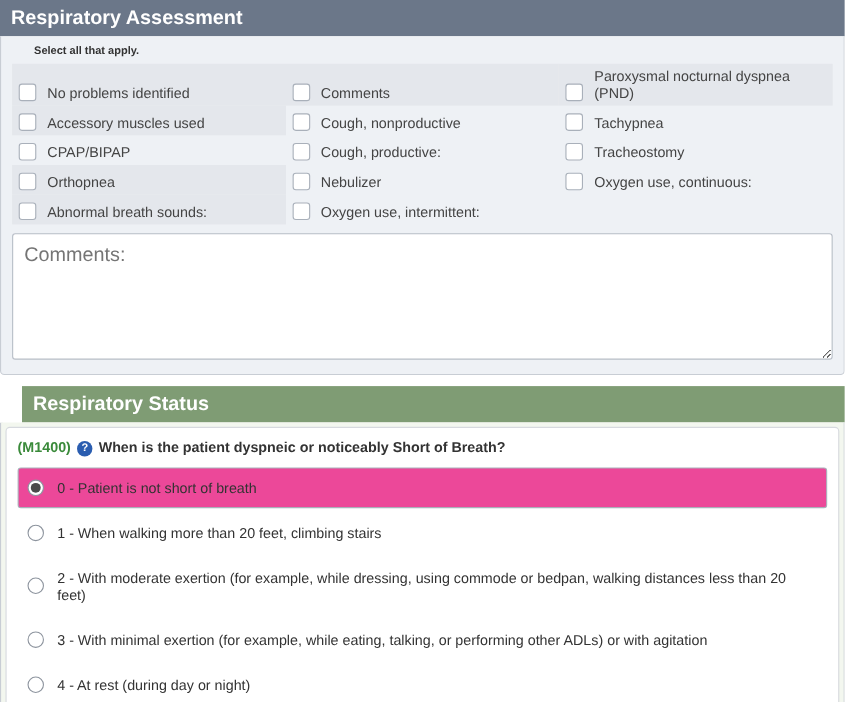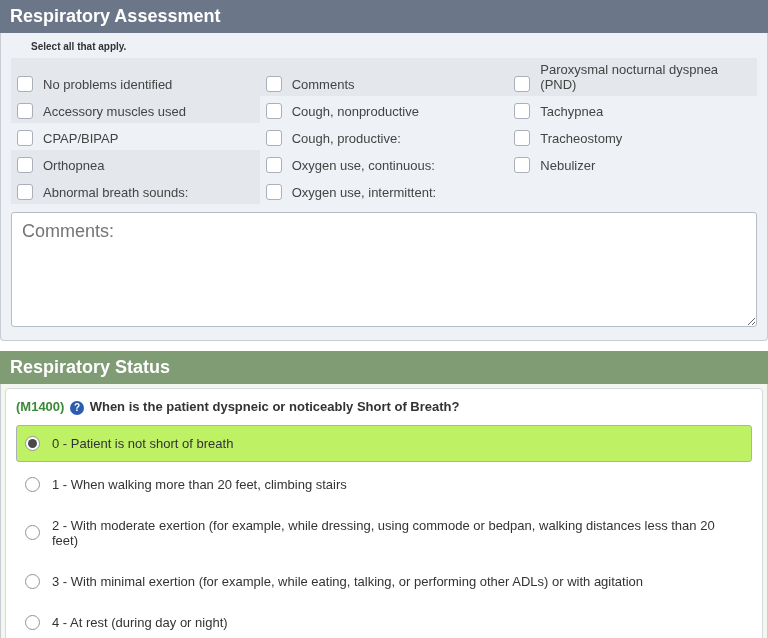--- a/index.html
+++ b/index.html
@@ -11,21 +11,21 @@
     color: #333;
   }
   .panel { margin-bottom: 10px; }
   .panel-header {
     padding: 6px 10px;
     font-size: 18px;
     font-weight: 700;
     color: #fff;
   }
   .panel-header.blue { background: #6b7789; }
-  .panel-header.green { background: #7f9c74; }
+  .panel-header.green { background: #7f9c74; margin-left: 20px; }
   .panel-body {
     border: 1px solid #c8cdd4;
     border-top: none;
     border-radius: 0 0 4px 4px;
     padding: 8px 10px 10px 10px;
   }
   .panel-body.blue-bg { background: #eef1f5; }
   .panel-body.green-bg { background: #f3f7ef; padding: 4px; }
   .instruction {
     font-weight: 700;
@@ -92,21 +92,21 @@
   .radio-item {
     display: flex;
     align-items: center;
     padding: 10px 8px;
     border: 1px solid transparent;
     border-radius: 3px;
     margin-bottom: 4px;
   }
   .radio-item.selected {
     border-color: #a9b0ba;
-    background: #bef264;
+    background: #ec4899;
   }
   .radio {
     width: 15px; height: 15px;
     border: 1px solid #8d949e;
     border-radius: 50%;
     margin-right: 12px;
     flex-shrink: 0;
     position: relative;
     background: #fff;
   }
@@ -163,25 +163,25 @@
         <div class="check-item">
           <span class="chk"></span>
           <span class="check-label">Tracheostomy</span>
         </div>
         <div class="check-item shaded">
           <span class="chk"></span>
           <span class="check-label">Orthopnea</span>
         </div>
         <div class="check-item">
           <span class="chk"></span>
+          <span class="check-label">Nebulizer</span>
+        </div>
+        <div class="check-item">
+          <span class="chk"></span>
           <span class="check-label">Oxygen use, continuous:</span>
-        </div>
-        <div class="check-item">
-          <span class="chk"></span>
-          <span class="check-label">Nebulizer</span>
         </div>
         <div class="check-item shaded">
           <span class="chk"></span>
           <span class="check-label">Abnormal breath sounds:</span>
         </div>
         <div class="check-item">
           <span class="chk"></span>
           <span class="check-label">Oxygen use, intermittent:</span>
         </div>
       </div>

